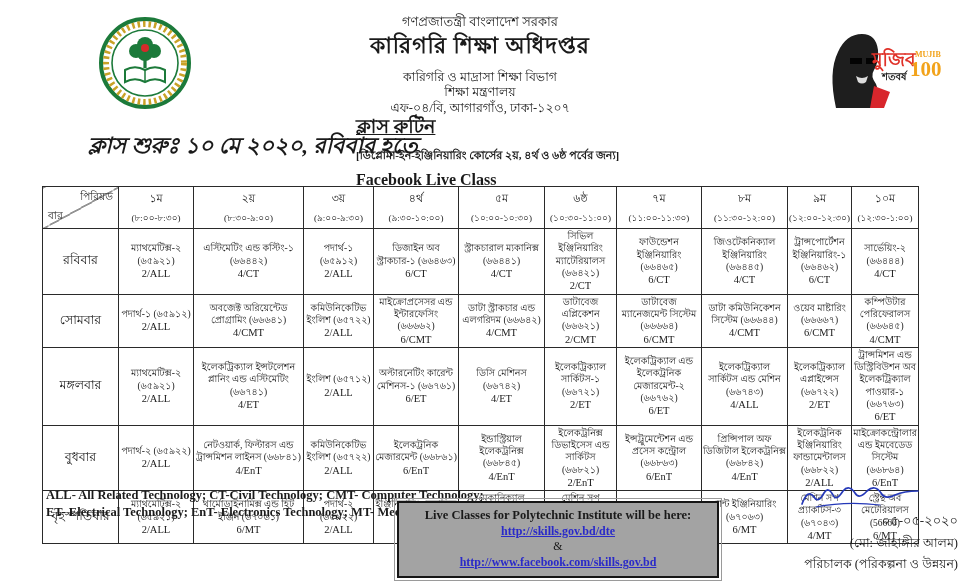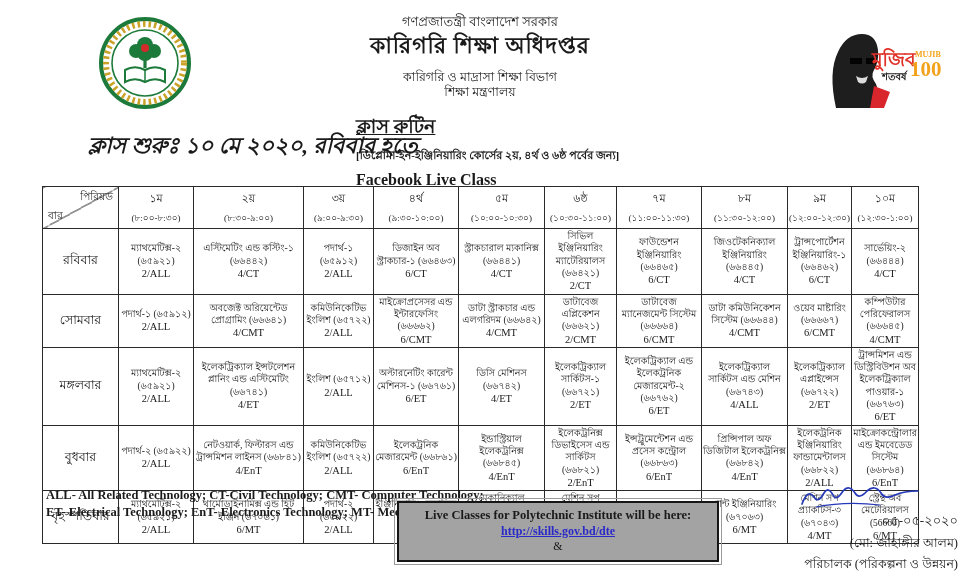--- a/index.html
+++ b/index.html
@@ -82,20 +82,21 @@
       <path d="M27 54 Q37 48.5 47 54 Q57 48.5 67 54 L67 66 Q57 60.5 47 66 Q37 60.5 27 66 Z" fill="#ffffff" stroke="#1c7a3a" stroke-width="2"></path>
       <line x1="47" y1="54" x2="47" y2="66" stroke="#1c7a3a" stroke-width="1.5"></line>
     </svg>
   </div>
 
   <div class="gov-header">
     <div class="gov-line1">গণপ্রজাতন্ত্রী বাংলাদেশ সরকার</div>
     <div class="gov-line2">কারিগরি শিক্ষা অধিদপ্তর</div>
     <div class="gov-line3">কারিগরি ও মাদ্রাসা শিক্ষা বিভাগ</div>
     <div class="gov-line4">শিক্ষা মন্ত্রণালয়</div>
+    <div class="gov-line5">এফ-০৪/বি, আগারগাঁও, ঢাকা-১২০৭</div>
   </div>
 
   <div class="mujib">
     <svg width="74" height="84" viewBox="0 0 74 84">
       <path d="M16 84 Q8 48 18 28 Q26 10 42 10 Q56 10 58 26 Q59 38 54 46 Q50 52 56 60 L64 84 Z" fill="#1e1e1e"></path>
       <path d="M30 34 h12 v6 h-12 z M46 34 h10 v6 h-10 z" fill="#000" opacity="0.9"></path>
       <path d="M54 62 L70 68 L64 84 L50 84 Z" fill="#d8262c"></path>
       <path d="M36 52 q6 4 12 0 l-2 6 q-4 3 -8 0 Z" fill="#ffffff" opacity="0.85"></path>
     </svg>
     <span class="bn-word">মুজিব</span>
@@ -394,20 +395,21 @@
 
   <div class="abbr">
     <div>ALL- All Related Technology; CT-Civil Technology; CMT- Computer Technology;</div>
     <div>ET- Electrical Technology; EnT- Electronics Technology; MT- Mechanical Technology</div>
   </div>
 
   <div class="live-box">
     <div class="live-title">Live Classes for Polytechnic Institute will be here:</div>
     <a class="live-link" href="#">http://skills.gov.bd/dte</a>
     <div class="live-amp">&amp;</div>
+    <a class="live-link" href="#">http://www.facebook.com/skills.gov.bd</a>
   </div>
 
   <div class="sign-block">
     <svg class="sign-scribble" width="128" height="26" viewBox="0 0 128 26">
       <path d="M6 20 Q12 4 18 13 Q22 20 28 9 Q32 2 37 11 Q40 18 47 7 Q53 0 59 9 Q63 16 71 7 Q79 0 85 9 Q89 16 99 11 Q108 7 122 7" fill="none" stroke="#2438b8" stroke-width="1.7" stroke-linecap="round"></path>
       <path d="M20 23 Q50 17 84 21" fill="none" stroke="#2438b8" stroke-width="1.2" stroke-linecap="round"></path>
     </svg>
     <div class="sign-date">০৫-০৫-২০২০</div>
     <div class="sign-name">(মো: জাহাঙ্গীর আলম)</div>
     <div class="sign-role">পরিচালক (পরিকল্পনা ও উন্নয়ন)</div>

